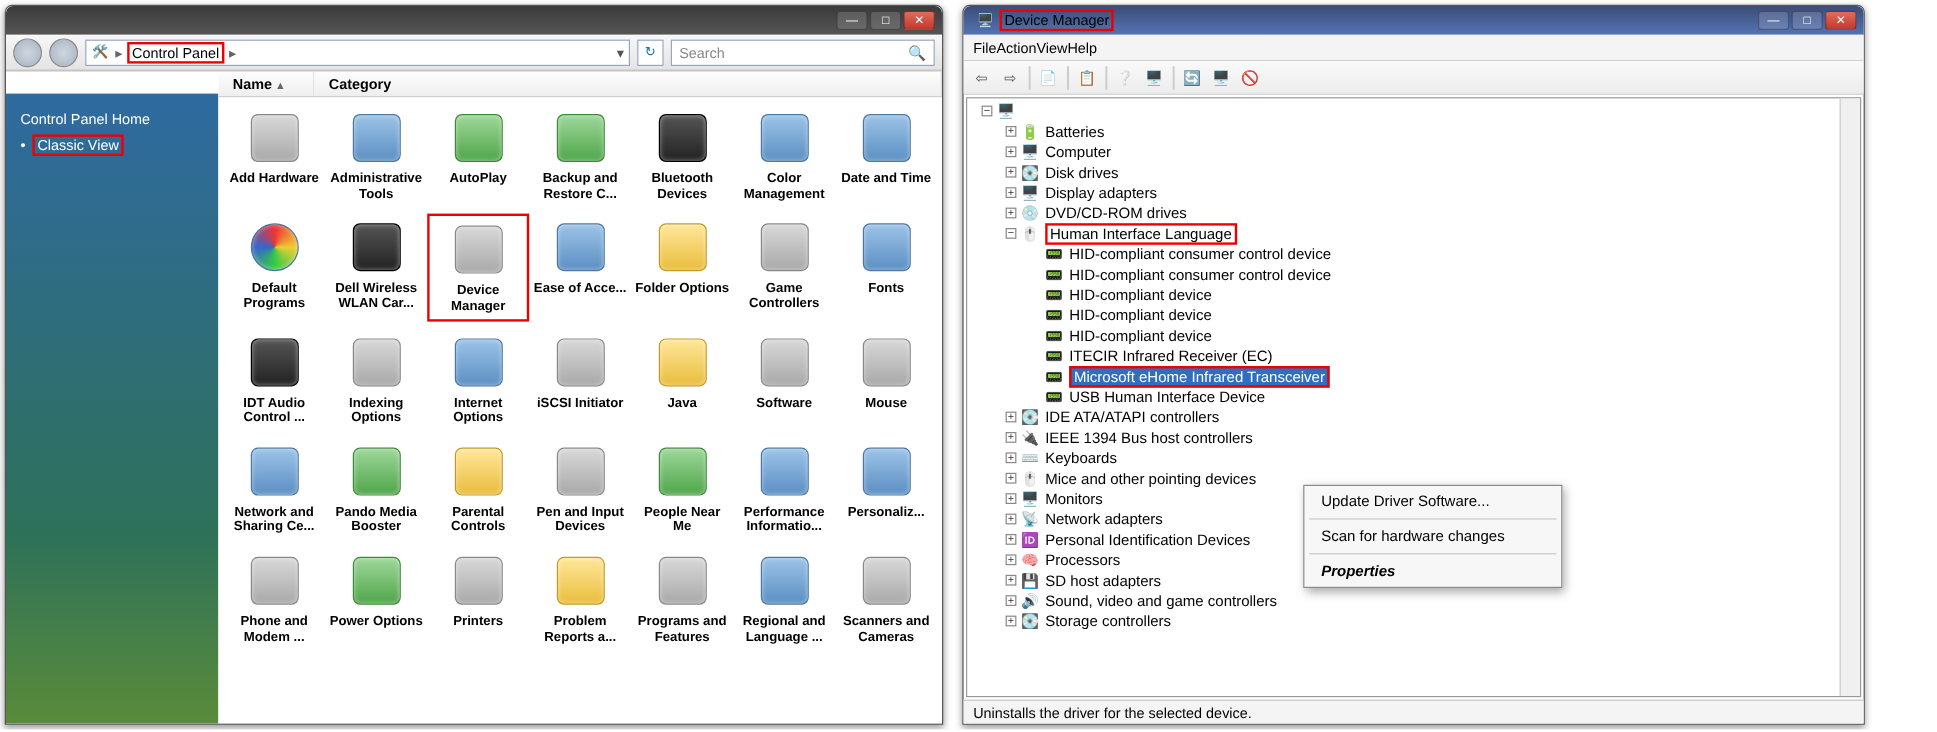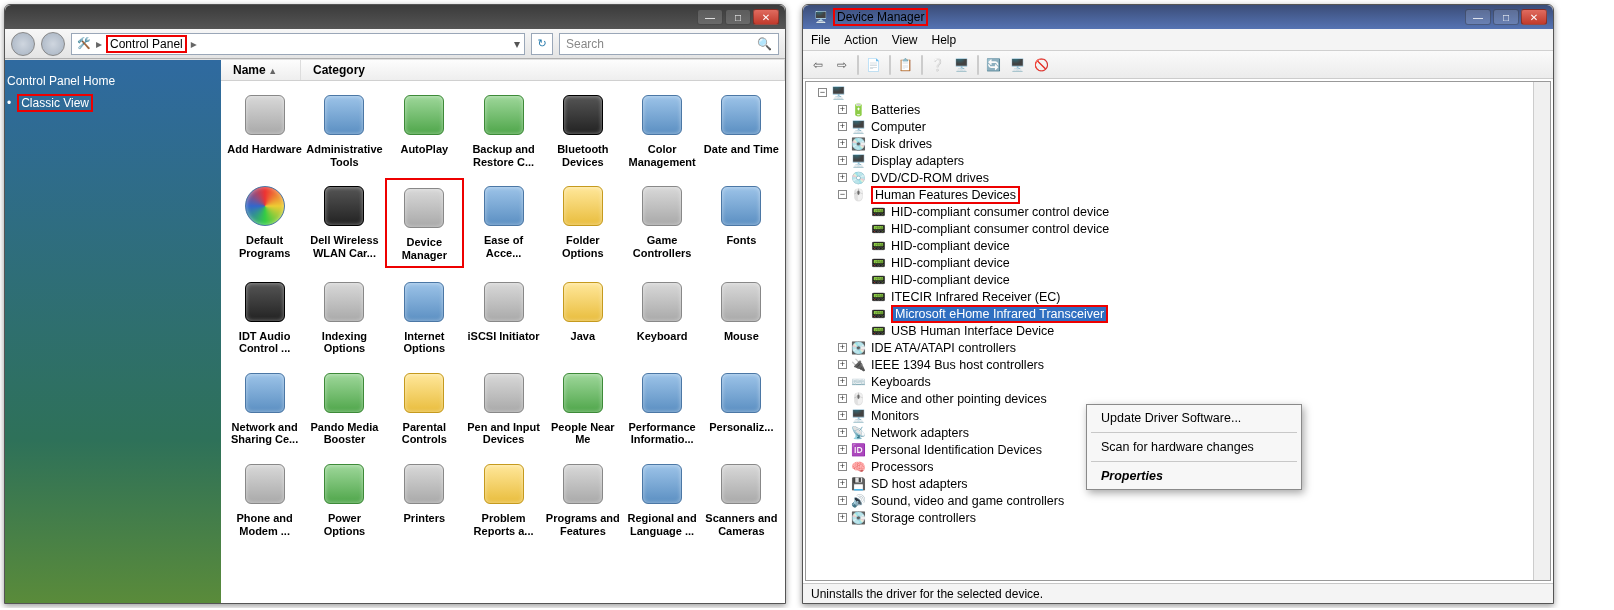--- a/index.html
+++ b/index.html
@@ -44,44 +44,44 @@
     border-bottom: 1px solid #b0b0b0;
     display: flex; align-items: center; padding: 0 6px; gap: 6px;
   }
   .nav-btn { width:24px; height:24px; border-radius:50%; background: radial-gradient(#cfd6df,#a6b2c1); border:1px solid #888; }
   .addr { flex:1; height:22px; border:1px solid #9aa7b8; background:#fff; display:flex; align-items:center; padding:0 4px; gap:4px; }
   .icon16 { width:16px; height:16px; display:flex; align-items:center; justify-content:center; font-size:11px; }
   .search { width:220px; height:22px; border:1px solid #9aa7b8; background:#fff; display:flex; align-items:center; padding:0 6px; color:#888; }
   .search-icn { margin-left:auto; color:#4a6; }
   .cp-body { flex:1; display:flex; overflow:hidden; border-top:1px solid #e0e0e0;}
   .cp-side {
-    width: 216px;
+    width: 177px;
     background: linear-gradient(#2f6aa0,#2e7159 70%,#5a8b3a);
-    color: #fff; padding: 14px 2px;
+    color: #fff; padding: 14px 12px; margin-top: 18px;
   }
   .cp-side .home { color:#fff; margin-bottom:8px; }
   .cp-side .bullet::before { content:"•"; color:#fff; margin-right:6px; }
   .cp-main { flex:1; background:#fff; overflow:auto;font-weight:bold; }
   .col-headers { display:flex; border-bottom:1px solid #d0d0d0; font-size:12px; }
   .col-headers .col { padding:3px 12px; border-right:1px solid #ddd; background:linear-gradient(#fdfdfd,#eee); }
   .col-headers .col.sort::after { content:" ▲"; font-size:9px; color:#666;}
   .icon-grid { display:grid; grid-template-columns: repeat(7, 1fr); gap:6px 0; padding: 6px 4px 20px 4px;}
   .cp-item { display:flex; flex-direction:column; align-items:center; text-align:center; padding:4px 2px; font-size:11px; line-height:1.15;}
   .cp-item .big-icon { width:48px; height:48px; margin-bottom:4px; display:flex; align-items:center; justify-content:center; font-size:30px; }
   .cp-item.sel { border:2px solid #e00; }
   
   .blob { width:40px; height:40px; border-radius:6px; background:linear-gradient(#9cc3e8,#5b8fc2); border:1px solid #4b77a5; box-shadow:inset 0 0 4px #fff7;}
   .blob.g { background:linear-gradient(#9ed79a,#4fa64a); border-color:#3d8a38;}
   .blob.y { background:linear-gradient(#ffe79a,#e9bd3d); border-color:#c59a1e;}
   .blob.gr { background:linear-gradient(#d8d8d8,#a9a9a9); border-color:#888;}
   .blob.bk { background:linear-gradient(#555,#222); border-color:#000;}
   .blob.mix { background:conic-gradient(#e33,#ec3,#3c4,#36c,#e33); border-radius:50%;}
   
   .dm { width: 752px; height: 600px; }
-  .menubar { height:22px; background:#f4f4f4; display:flex; align-items:center; gap:14px; padding:4px 8px; border-bottom:1px solid #d0d0d0;}
+  .menubar { height:22px; background:#f4f4f4; display:flex; align-items:center; gap:0; padding:4px 8px; border-bottom:1px solid #d0d0d0;}
   .menubar span { cursor:default; }
   .toolbar { height:28px; background:linear-gradient(#fafafa,#ececec); display:flex; align-items:center; gap:2px; padding:0 4px; border-bottom:1px solid #ccc;}
   .tbtn { width:22px; height:22px; display:flex; align-items:center; justify-content:center; border:1px solid transparent; border-radius:3px; color:#555;}
   .tbtn.sep { width:1px; background:#ccc; height:20px; margin:0 2px; }
   .dm-body { flex:1; display:flex; }
   .tree { flex:1; background:#fff; border:1px solid #999; margin:2px; overflow:auto; padding:2px 0 2px 2px; font-size:12.5px; position:relative;}
   .tree-scroll { position:absolute; right:0; top:0; bottom:0; width:17px; background:#f0f0f0; border-left:1px solid #ccc;}
   .tn { display:flex; align-items:center; gap:4px; height:17px; white-space:nowrap;}
   .tn .pm { width:9px; height:9px; border:1px solid #888; background:#fff; display:flex; align-items:center; justify-content:center; font-size:9px; line-height:1; color:#333; cursor:pointer; margin-left:2px;}
   .tn .spacer { display:inline-block; }
@@ -254,21 +254,21 @@
             <div class="cp-item">
               <div class="big-icon">
                 <div class="blob y"></div>
               </div>
               <div>Java</div>
             </div>
             <div class="cp-item">
               <div class="big-icon">
                 <div class="blob gr"></div>
               </div>
-              <div>Keyboard</div>
+              <div>Software</div>
             </div>
             <div class="cp-item">
               <div class="big-icon">
                 <div class="blob gr"></div>
               </div>
               <div>Mouse</div>
             </div>
             <div class="cp-item">
               <div class="big-icon">
                 <div class="blob "></div>
@@ -429,21 +429,21 @@
           <div class="tn">
             <span class="spacer" style="width: 24px;"></span>
             <span class="pm">+</span>
             <span class="devicon">💿</span>
             <span class="tn-label">DVD/CD-ROM drives</span>
           </div>
           <div class="tn">
             <span class="spacer" style="width: 24px;"></span>
             <span class="pm">−</span>
             <span class="devicon">🖱️</span>
-            <span class="tn-label red-hl">Human Features Devices</span>
+            <span class="tn-label red-hl">Human Interface Language</span>
           </div>
           <div class="tn">
             <span class="spacer" style="width: 44px;"></span>
             <span class="spacer" style="width: 11px;"></span>
             <span class="devicon">📟</span>
             <span class="tn-label">HID-compliant consumer control device</span>
           </div>
           <div class="tn">
             <span class="spacer" style="width: 44px;"></span>
             <span class="spacer" style="width: 11px;"></span>

